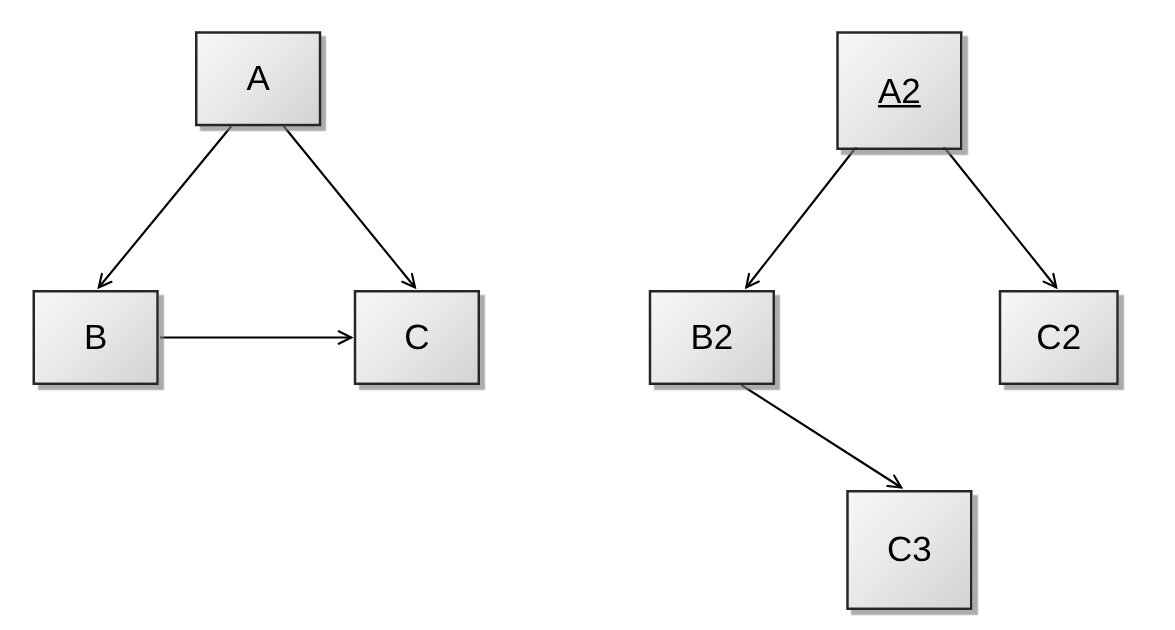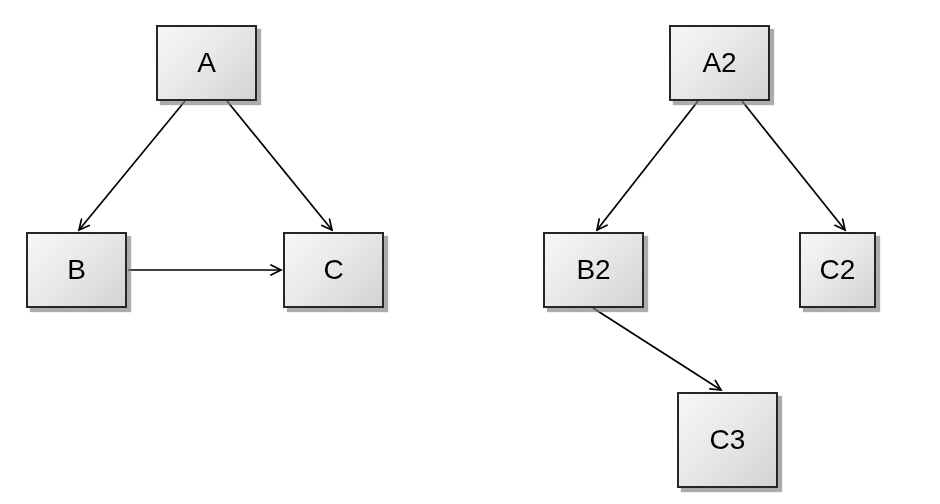--- a/index.html
+++ b/index.html
@@ -68,25 +68,25 @@
 
 <div class="node" style="left: 156px; top: 25px; width: 101px; height: 76px;">
       <span class="node-label">A</span>
     </div>
     <div class="node" style="left: 26px; top: 232px; width: 101px; height: 76px;">
       <span class="node-label">B</span>
     </div>
     <div class="node" style="left: 283px; top: 232px; width: 101px; height: 76px;">
       <span class="node-label">C</span>
     </div>
-    <div class="node" style="left: 669px; top: 25px; width: 101px; height: 76px;">
+    <div class="node" style="left: 669px; top: 25px; width: 101px; height: 95px; text-decoration: underline;">
       <span class="node-label">A2</span>
     </div>
-    <div class="node" style="left: 543px; top: 232px; width: 101px; height: 76px;">
+    <div class="node" style="left: 519px; top: 232px; width: 101px; height: 76px;">
       <span class="node-label">B2</span>
     </div>
-    <div class="node" style="left: 799px; top: 232px; width: 77px; height: 76px;">
+    <div class="node" style="left: 799px; top: 232px; width: 96px; height: 76px;">
       <span class="node-label">C2</span>
     </div>
     <div class="node" style="left: 677px; top: 392px; width: 101px; height: 96px;">
       <span class="node-label">C3</span>
     </div>
   </div>
 
 </body></html>

